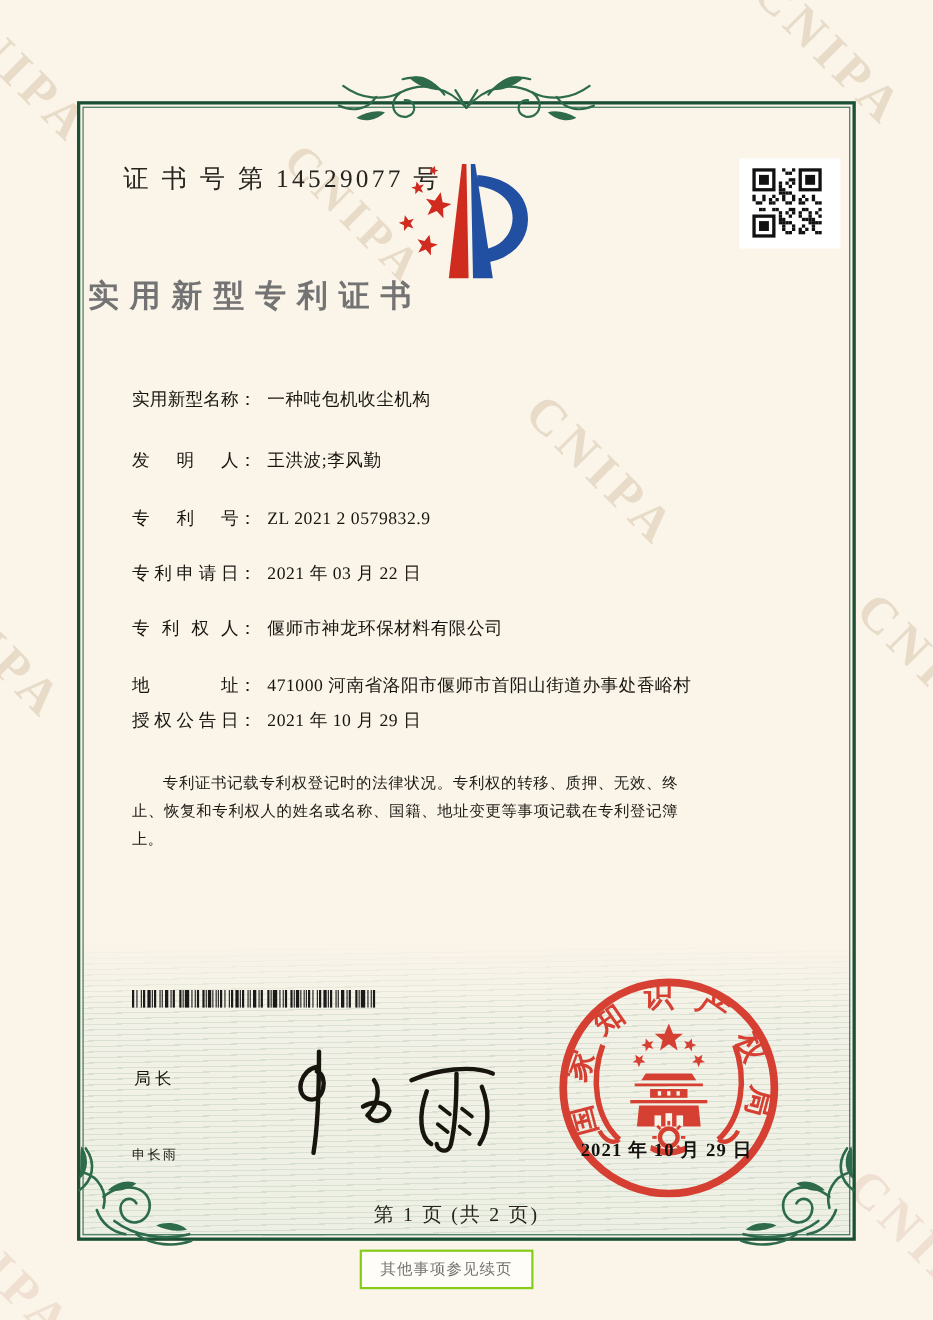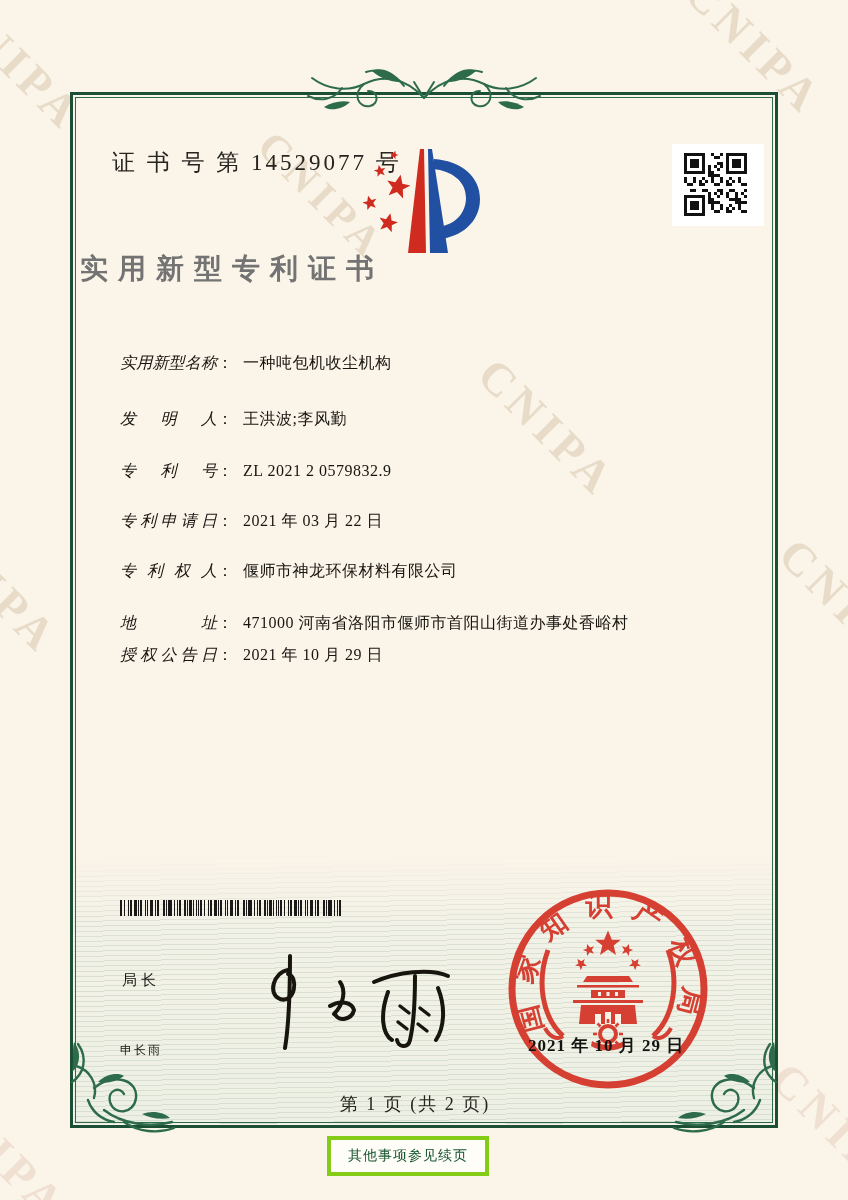--- a/index.html
+++ b/index.html
@@ -51,21 +51,20 @@
   .title{
     left:70px;top:250px;width:702px;text-align:left;z-index:4;
     font-size:28px;font-weight:bold;letter-spacing:10px;text-indent:10px;
     color:#737373;
   }
   
   .field-row{left:120px;height:24px;font-size:16px;z-index:4;white-space:nowrap;}
   .flabel{
     display:inline-block;width:97px;text-align:justify;text-align-last:justify;
     vertical-align:top;
-    font-style:italic;
   }
   .colon{display:inline-block;}
   .fvalue{display:inline-block;margin-left:10px;letter-spacing:0.5px;}
   .grant-group{position:absolute;left:250px;top:0;white-space:nowrap;}
   .grant-group .flabel{width:86px;}
   
   .body-text{
     left:120px;top:700px;width:496px;z-index:4;
     font-size:14px;line-height:25.5px;text-align:justify;
     color:#1c1a14;
@@ -80,23 +79,23 @@
   .seal-date{
     left:520px;top:1034px;width:172px;text-align:center;z-index:5;
     font-size:17px;letter-spacing:1px;color:#15130f;font-weight:bold;
   }
   .page-indicator{
     left:70px;top:1092px;width:690px;text-align:center;z-index:4;
     font-size:18px;letter-spacing:2px;color:#26241e;
   }
   .continuation{
     left:327px;top:1136px;width:154px;height:32px;z-index:4;
-    background:#fffdf7;border:4px solid #84cc16;
+    background:#fffdf7;border:2px solid #84cc16;
     display:flex;align-items:center;justify-content:center;
-    font-size:14px;letter-spacing:1px;color:#14532d;
+    font-size:14px;letter-spacing:1px;color:#737373;
   }
 </style>
 </head>
 <body>
 
 <div class="wm" style="left:-28px;top:-18px;">CNIPA</div>
 <div class="wm" style="left:712px;top:-34px;">CNIPA</div>
 <div class="wm" style="left:282px;top:122px;font-size:42px;">CNIPA</div>
 <div class="wm" style="left:505px;top:348px;">CNIPA</div>
 <div class="wm" style="left:-52px;top:505px;">CNIPA</div>
@@ -308,20 +307,21 @@
   <span class="flabel">专利权人</span><span class="colon">：</span><span class="fvalue">偃师市神龙环保材料有限公司</span>
 </div>
 <div class="abs field-row" style="top:613px;">
   <span class="flabel">地址</span><span class="colon">：</span><span class="fvalue">471000 河南省洛阳市偃师市首阳山街道办事处香峪村</span>
 </div>
 <div class="abs field-row" style="top:645px;">
   <span class="flabel">授权公告日</span><span class="colon">：</span><span class="fvalue">2021 年 10 月 29 日</span>
 </div>
 
 <div class="abs body-text">
+  <p>专利证书记载专利权登记时的法律状况。专利权的转移、质押、无效、终止、恢复和专利权人的姓名或名称、国籍、地址变更等事项记载在专利登记簿上。</p>
 </div>
 
 <svg class="abs barcode" id="barcode-svg" width="224" height="18" viewBox="0 0 224 18">
     <rect x="0" y="1" width="2" height="16" fill="#1c1a18"></rect>
     <rect x="4" y="1" width="1" height="16" fill="#1c1a18"></rect>
     <rect x="8" y="1" width="1" height="16" fill="#1c1a18"></rect>
     <rect x="10" y="1" width="2" height="16" fill="#1c1a18"></rect>
     <rect x="14" y="1" width="3" height="16" fill="#1c1a18"></rect>
     <rect x="18" y="1" width="1" height="16" fill="#1c1a18"></rect>
     <rect x="20" y="1" width="2" height="16" fill="#1c1a18"></rect>

